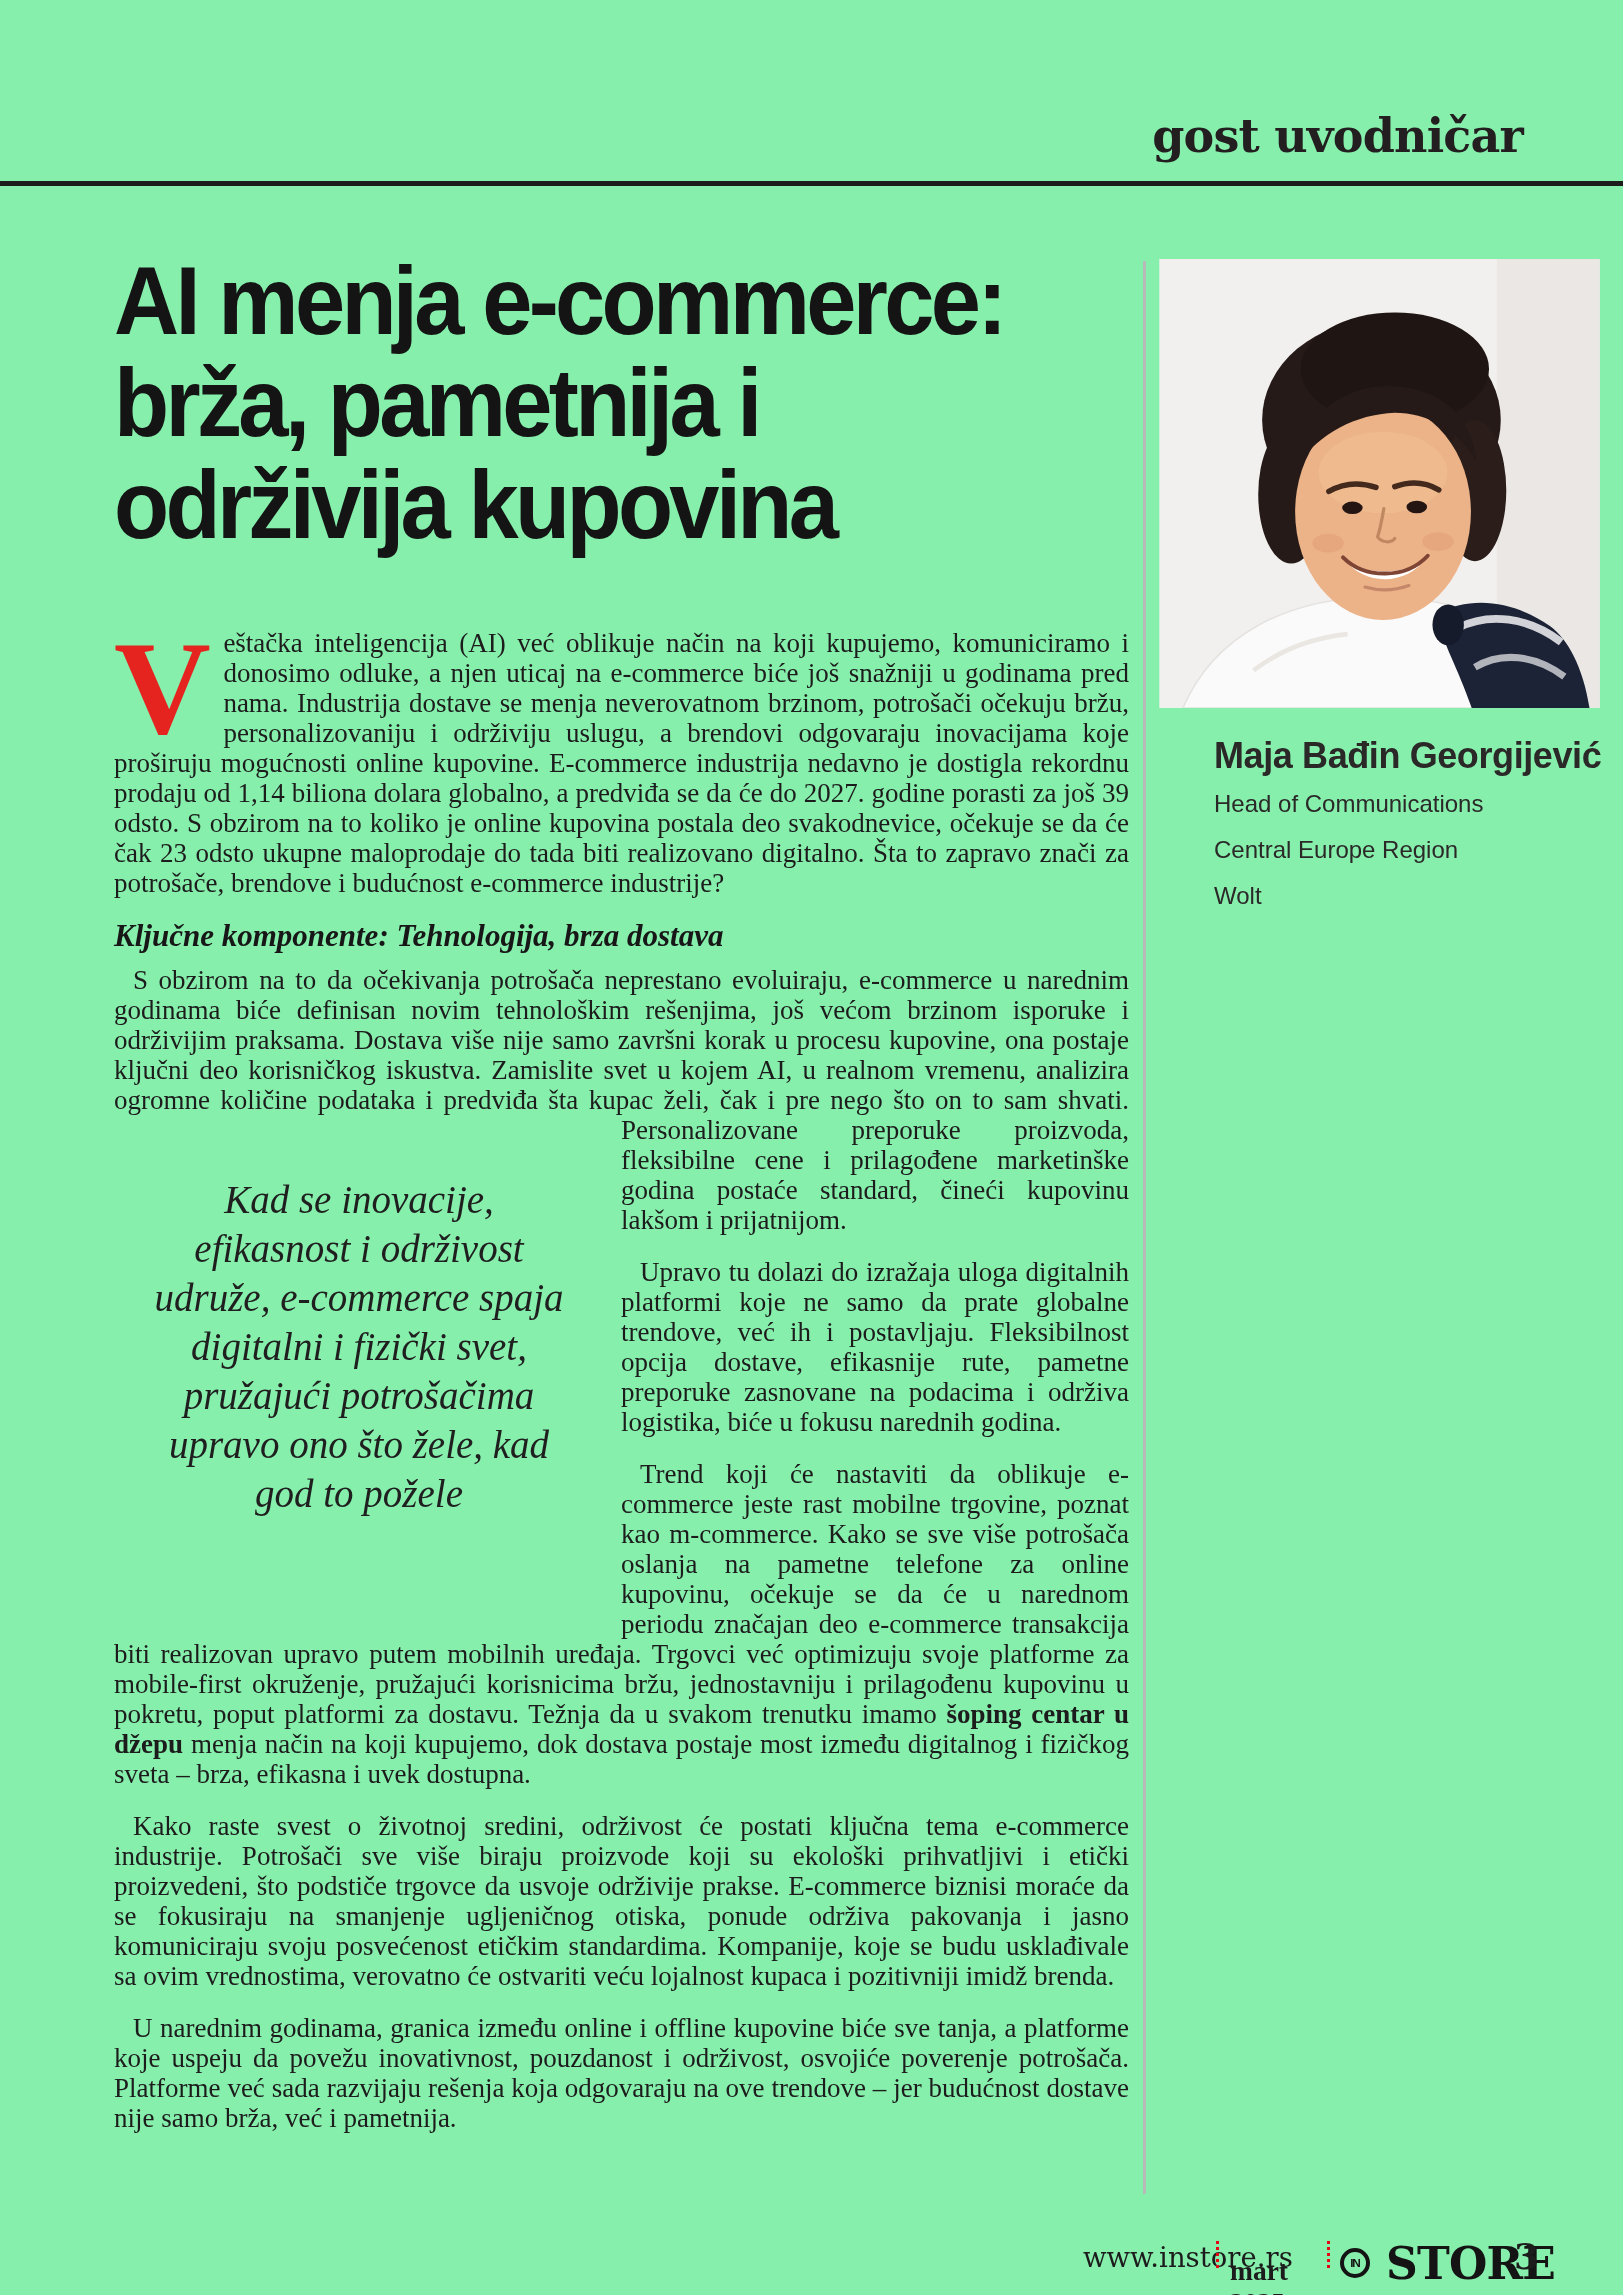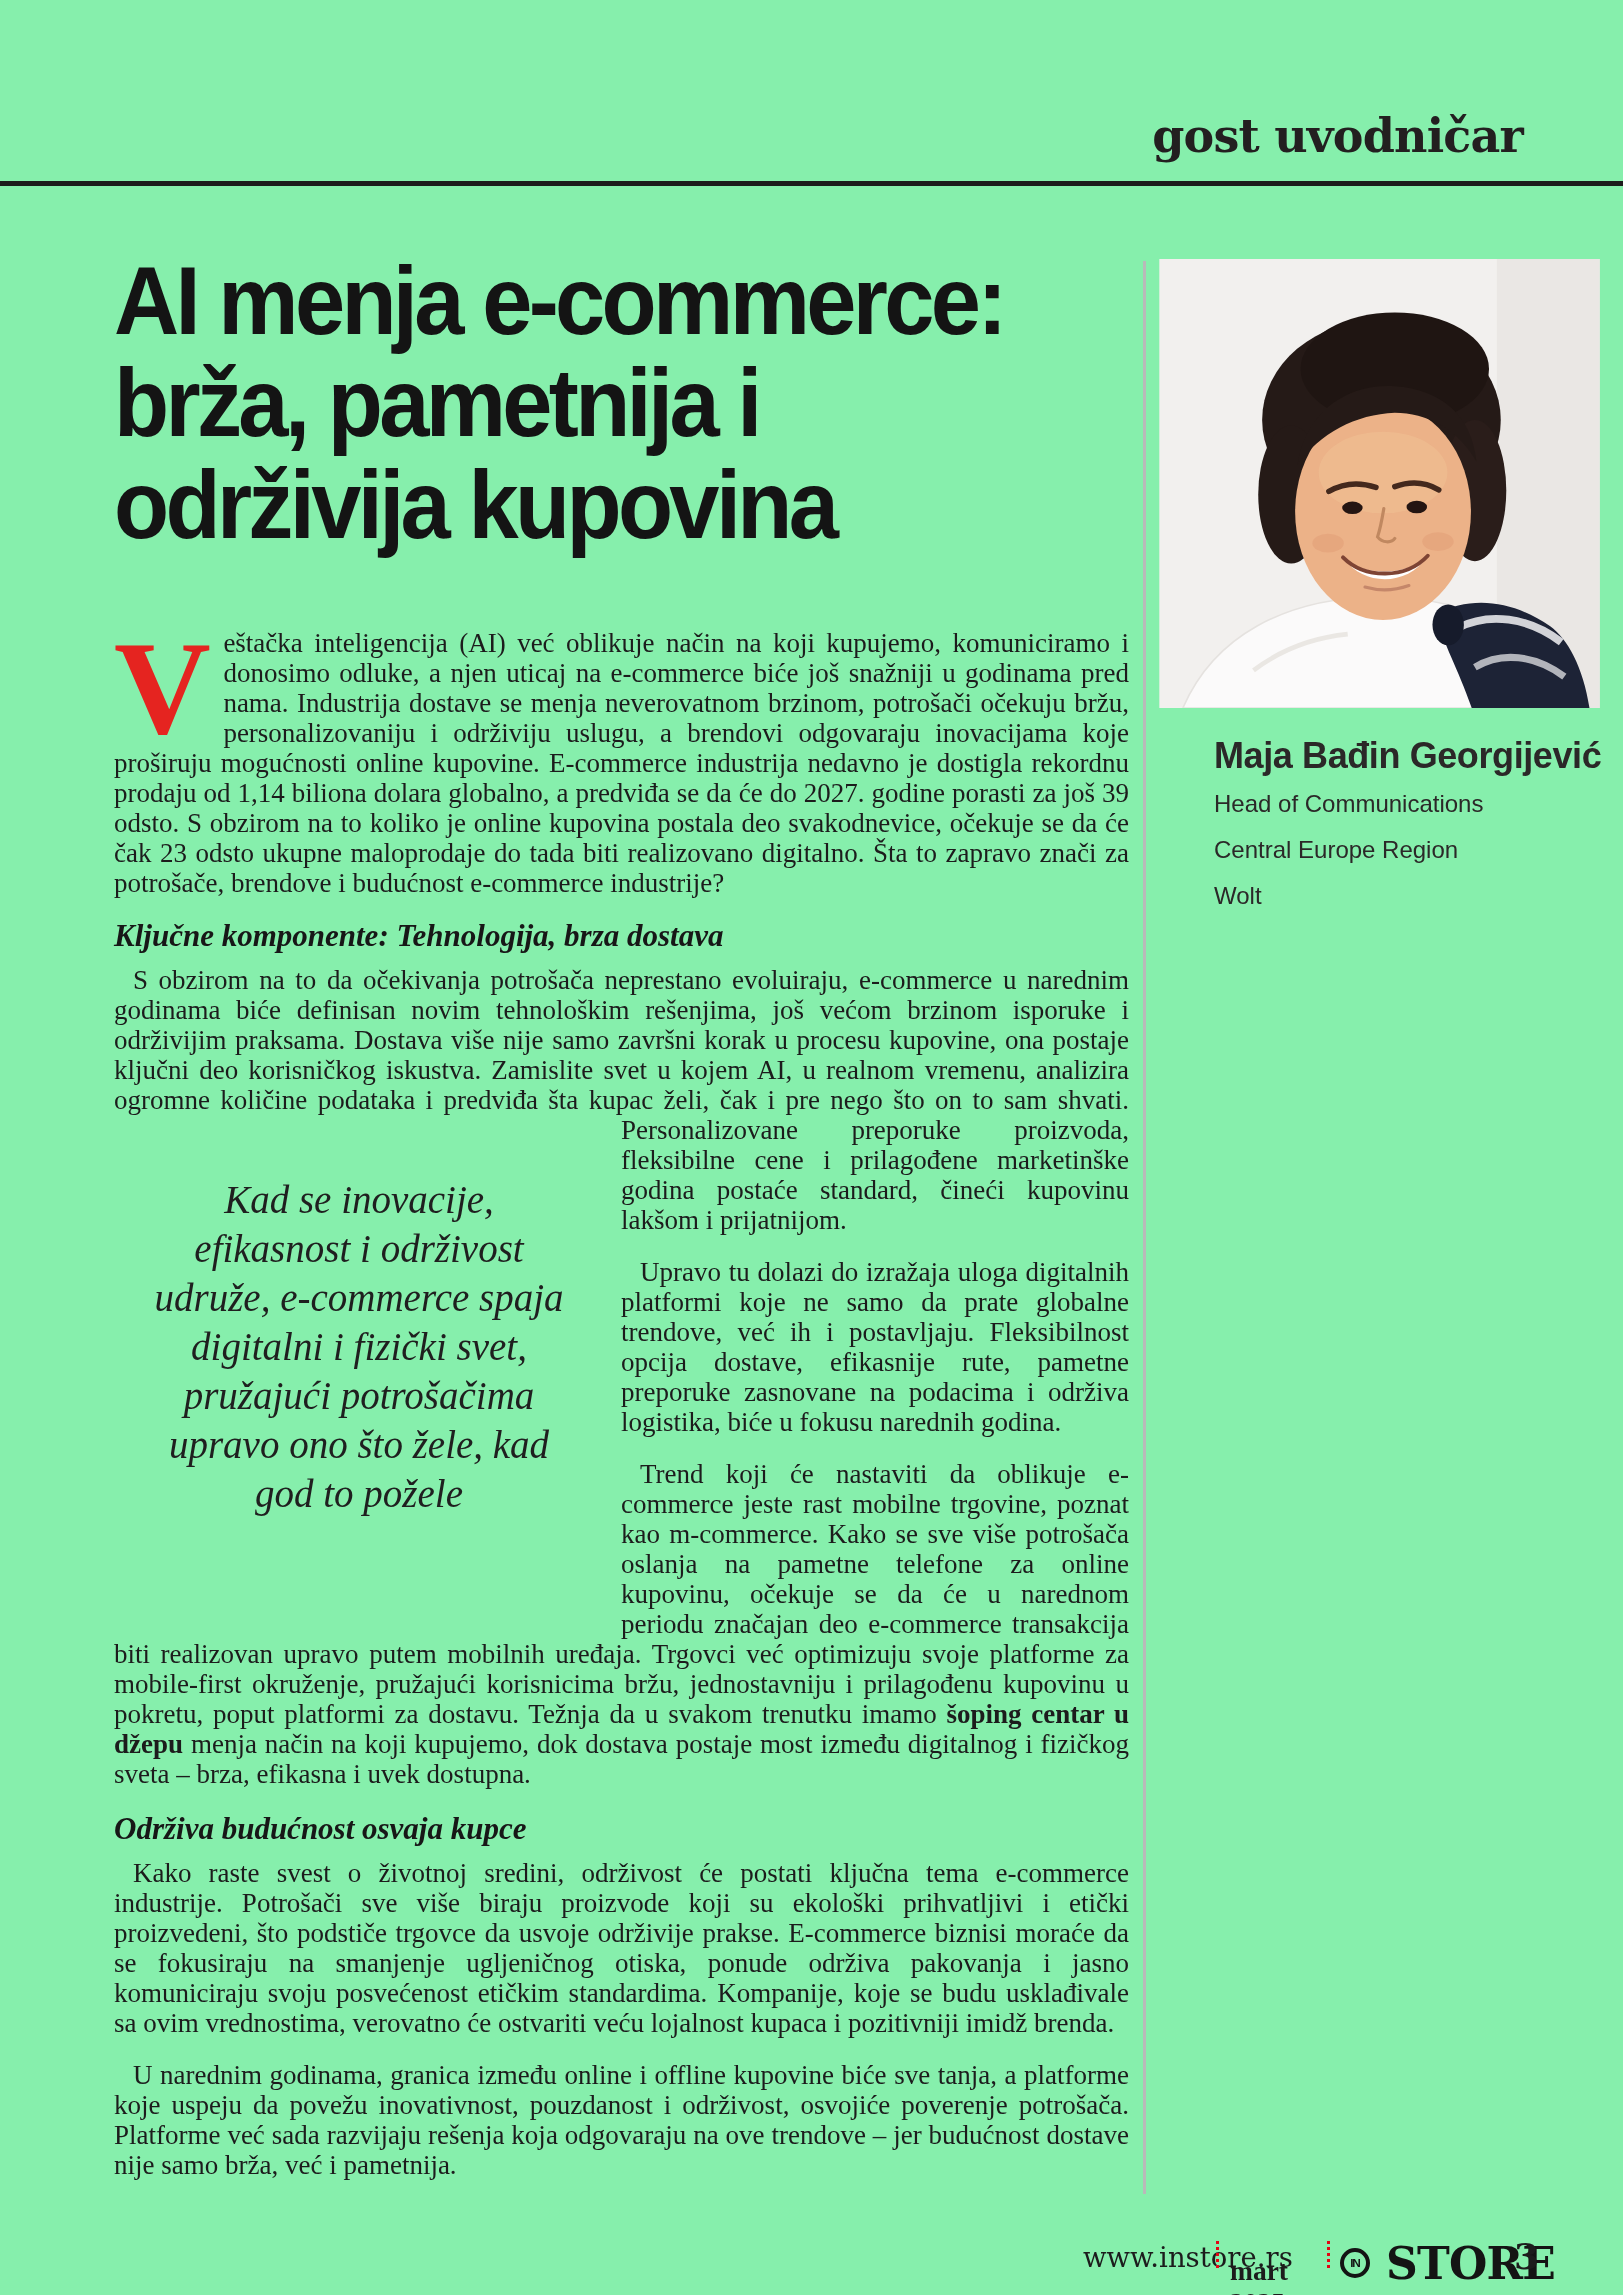--- a/index.html
+++ b/index.html
@@ -74,21 +74,20 @@
             <span class="pq-line">digitalni i fizički svet,</span>
             <span class="pq-line">pružajući potrošačima</span>
             <span class="pq-line">upravo ono što žele, kad</span>
             <span class="pq-line">god to požele</span>
           </span><span>fleksibilne cene i prilagođene marketinške godina postaće standard, čineći kupovinu lakšom i prijatnijom.</span></p>
 
       <p>Upravo tu dolazi do izražaja uloga digitalnih platformi koje ne samo da prate globalne trendove, već ih i postavljaju. Fleksibilnost opcija dostave, efikasnije rute, pametne preporuke zasnovane na podacima i održiva logistika, biće u fokusu narednih godina.</p>
 
       <p><span>Trend koji će nastaviti da oblikuje e-commerce jeste rast mobilne trgovine, poznat kao m-commerce. Kako se sve više potrošača oslanja na pametne telefone za online kupovinu, očekuje se da će u narednom periodu značajan deo e-commerce transakcija biti realizovan upravo putem mobilnih uređaja. Trgovci već optimizuju svoje platforme za mobile-first okruženje, pružajući korisnicima bržu, jednostavniju i prilagođenu kupovinu u pokretu, poput platformi za dostavu. Težnja da u svakom trenutku imamo </span><span class="bold-inline">šoping centar u džepu</span><span> menja način na koji kupujemo, dok dostava postaje most između digitalnog i fizičkog sveta – brza, efikasna i uvek dostupna.</span></p>
 
-      <div class="subhead">Održiva budućnost osvaja kupce</div>
 
       <p>Kako raste svest o životnoj sredini, održivost će postati ključna tema e-commerce industrije. Potrošači sve više biraju proizvode koji su ekološki prihvatljivi i etički proizvedeni, što podstiče trgovce da usvoje održivije prakse. E-commerce biznisi moraće da se fokusiraju na smanjenje ugljeničnog otiska, ponude održiva pakovanja i jasno komuniciraju svoju posvećenost etičkim standardima. Kompanije, koje se budu usklađivale sa ovim vrednostima, verovatno će ostvariti veću lojalnost kupaca i pozitivniji imidž brenda.</p>
       <p>U narednim godinama, granica između online i offline kupovine biće sve tanja, a platforme koje uspeju da povežu inovativnost, pouzdanost i održivost, osvojiće poverenje potrošača. Platforme već sada razvijaju rešenja koja odgovaraju na ove trendove – jer budućnost dostave nije samo brža, već i pametnija.</p>
     </div>
   </div>
 
   <div class="side-rule"></div>
 
   <div class="photo">
     <svg viewBox="0 0 561 572">

